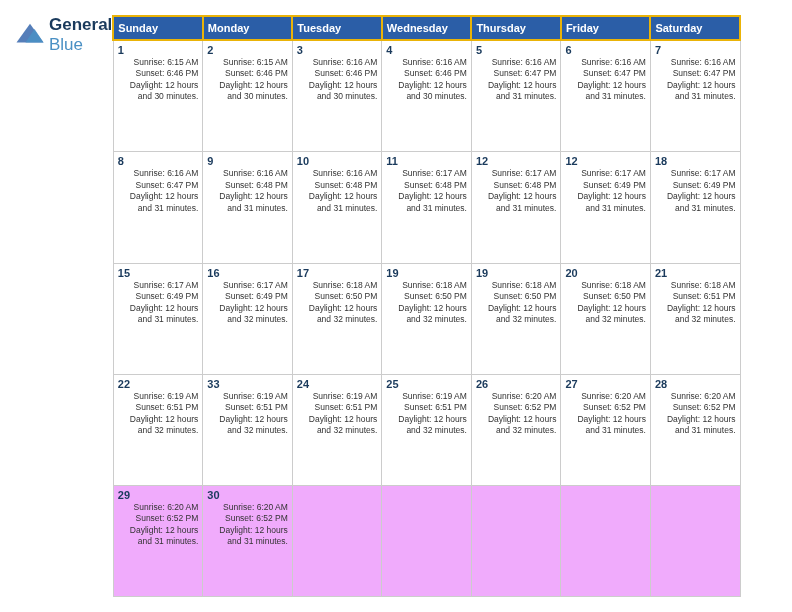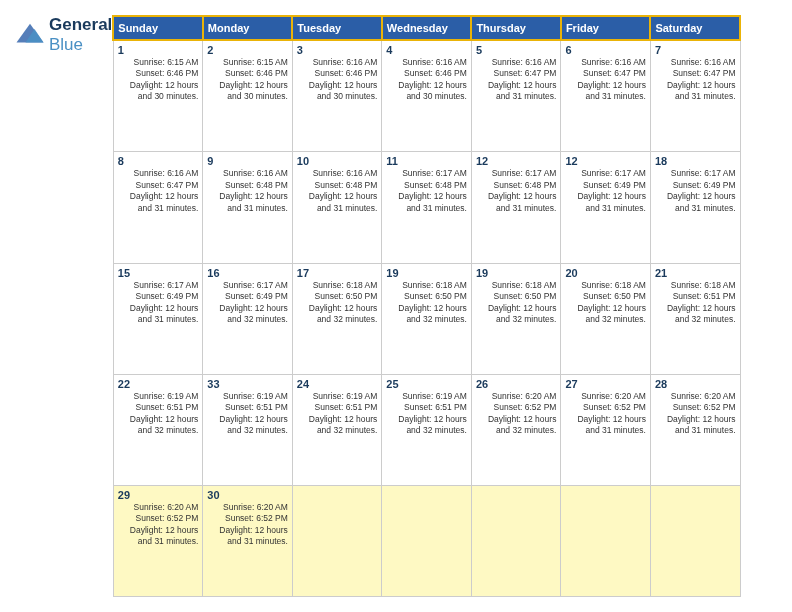--- a/index.html
+++ b/index.html
@@ -65,21 +65,21 @@
       border: 1px solid #ccc;
       padding: 3px 4px;
       font-size: 8.5px;
       color: #333;
       background: #fff;
     }
     .calendar td.empty {
       background: #f5f5f5;
     }
     .calendar tr:last-child td {
-      background: #fef9c3;
+      background: #f0abfc;
     }
     .day-num {
       font-size: 11px;
       font-weight: bold;
       color: #1a3a5c;
       display: block;
       margin-bottom: 1px;
     }
     .day-info {
       line-height: 1.35;

